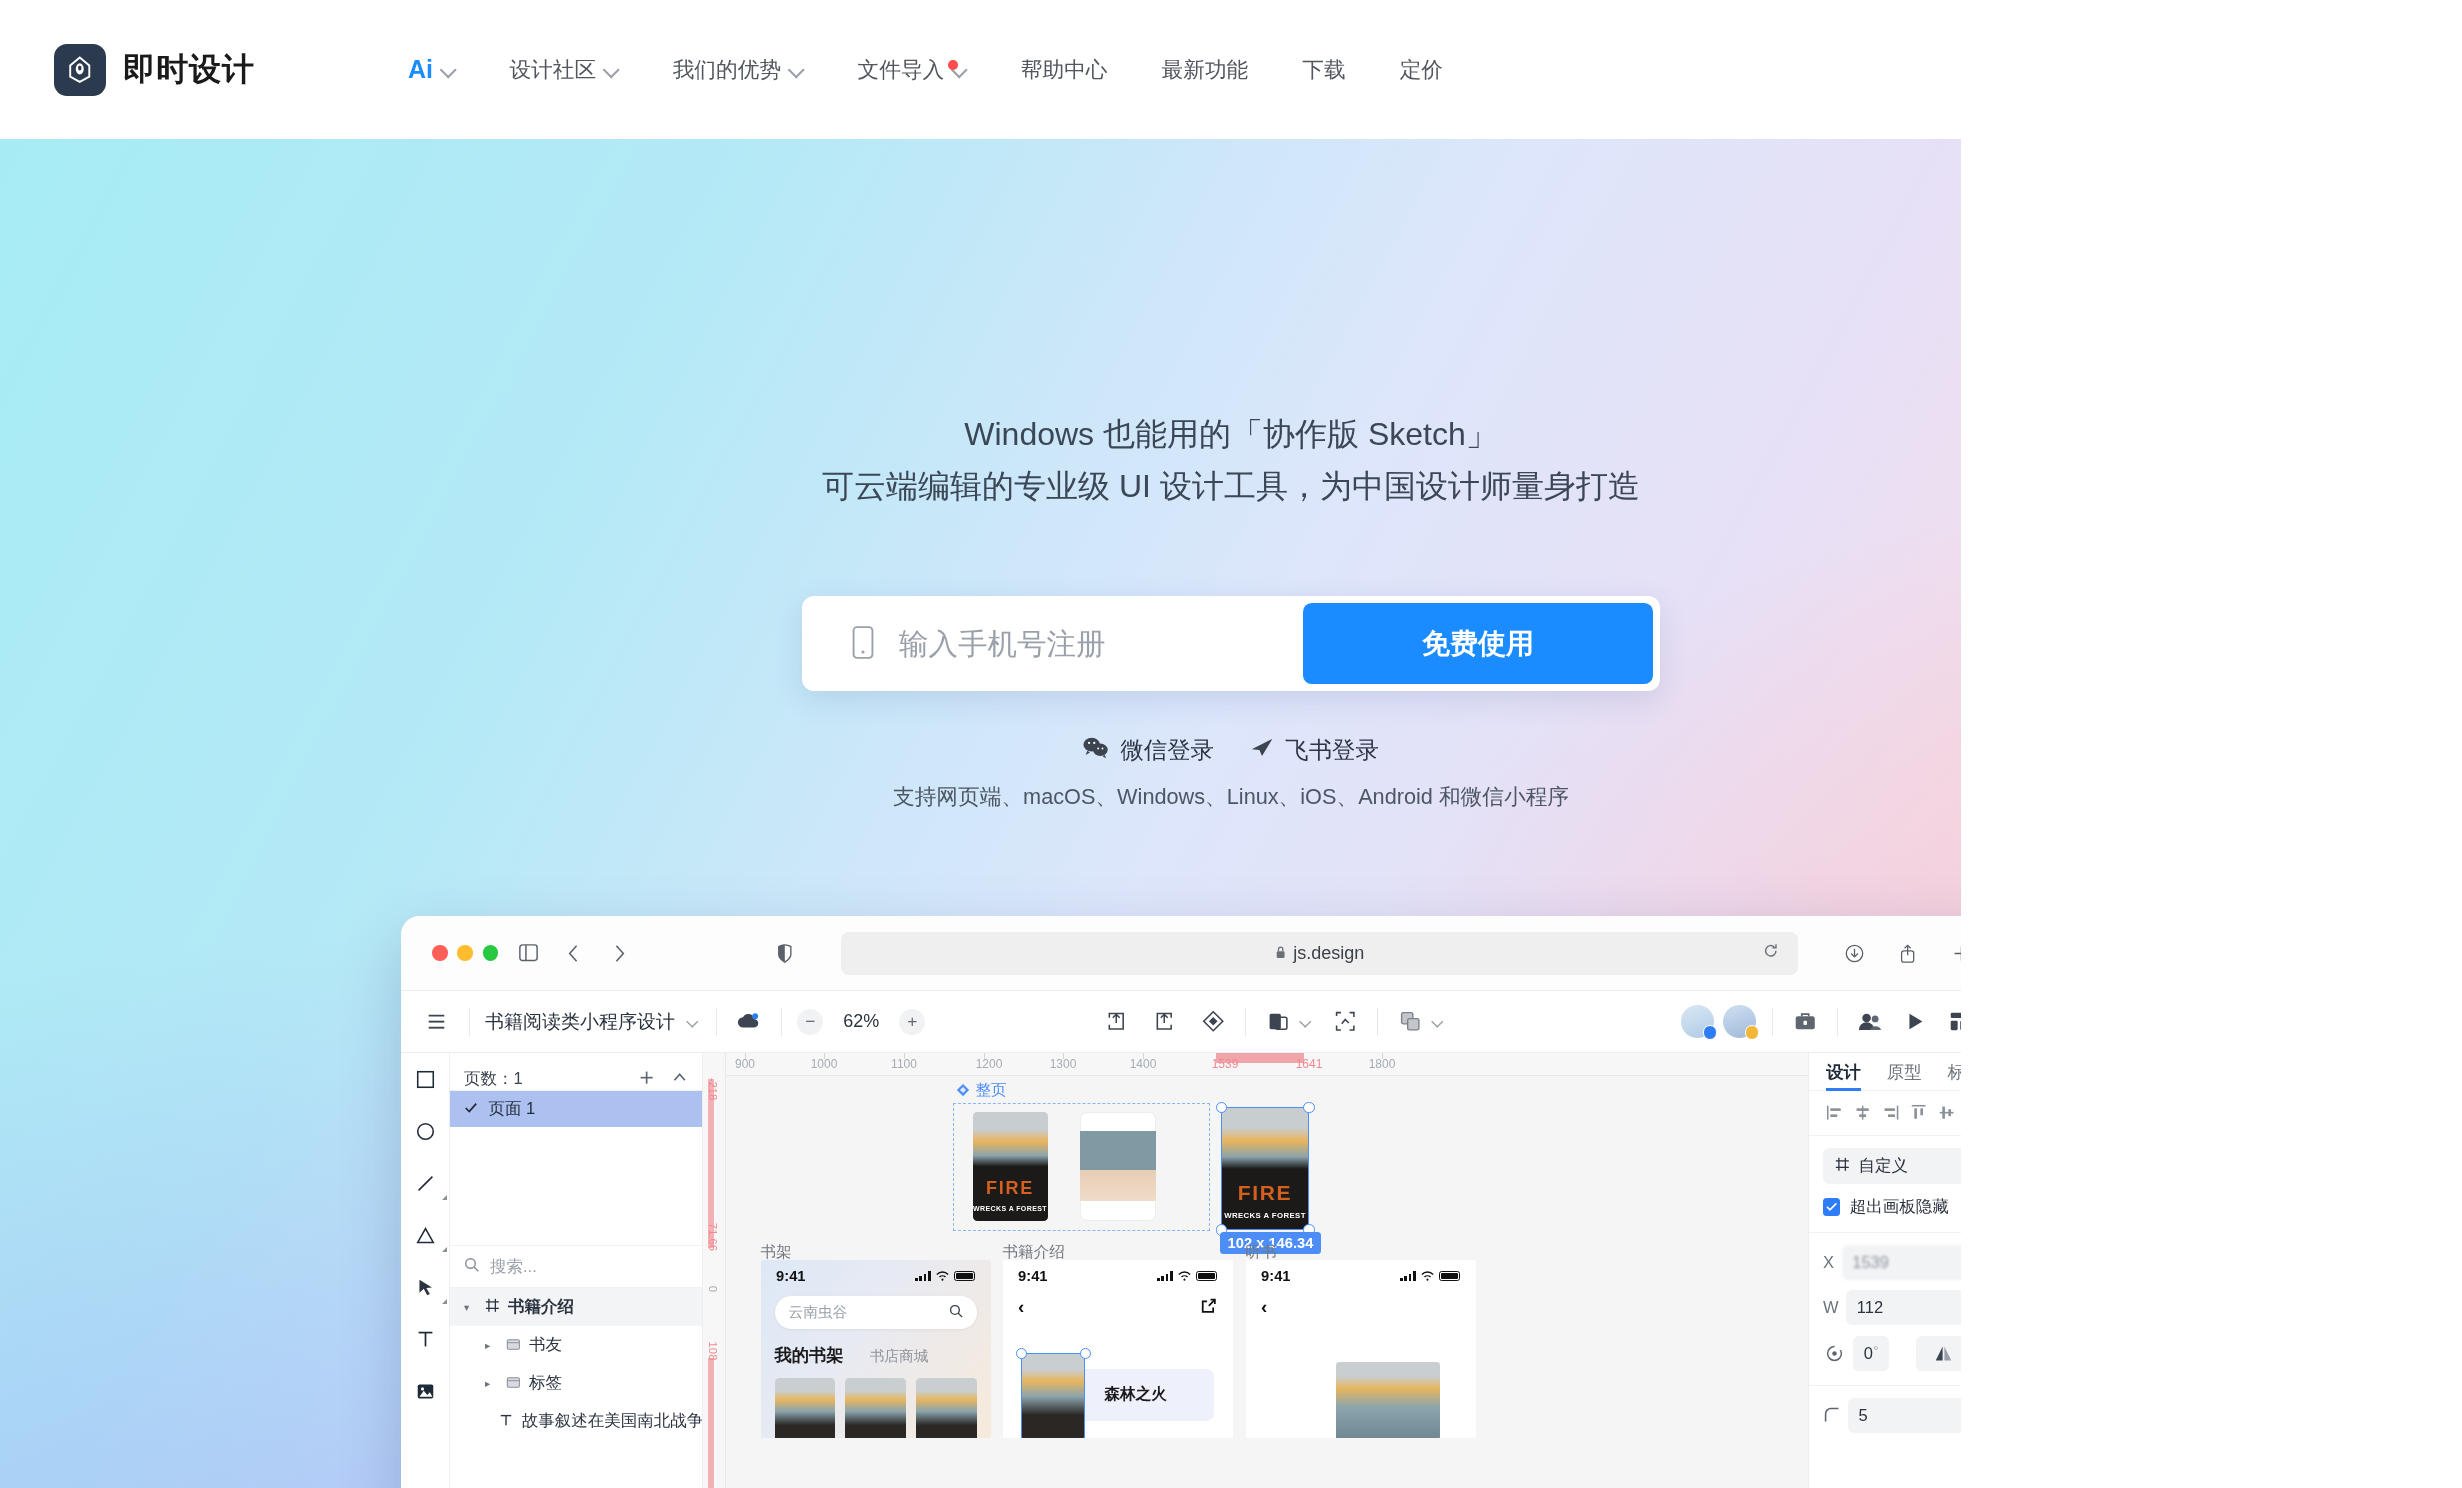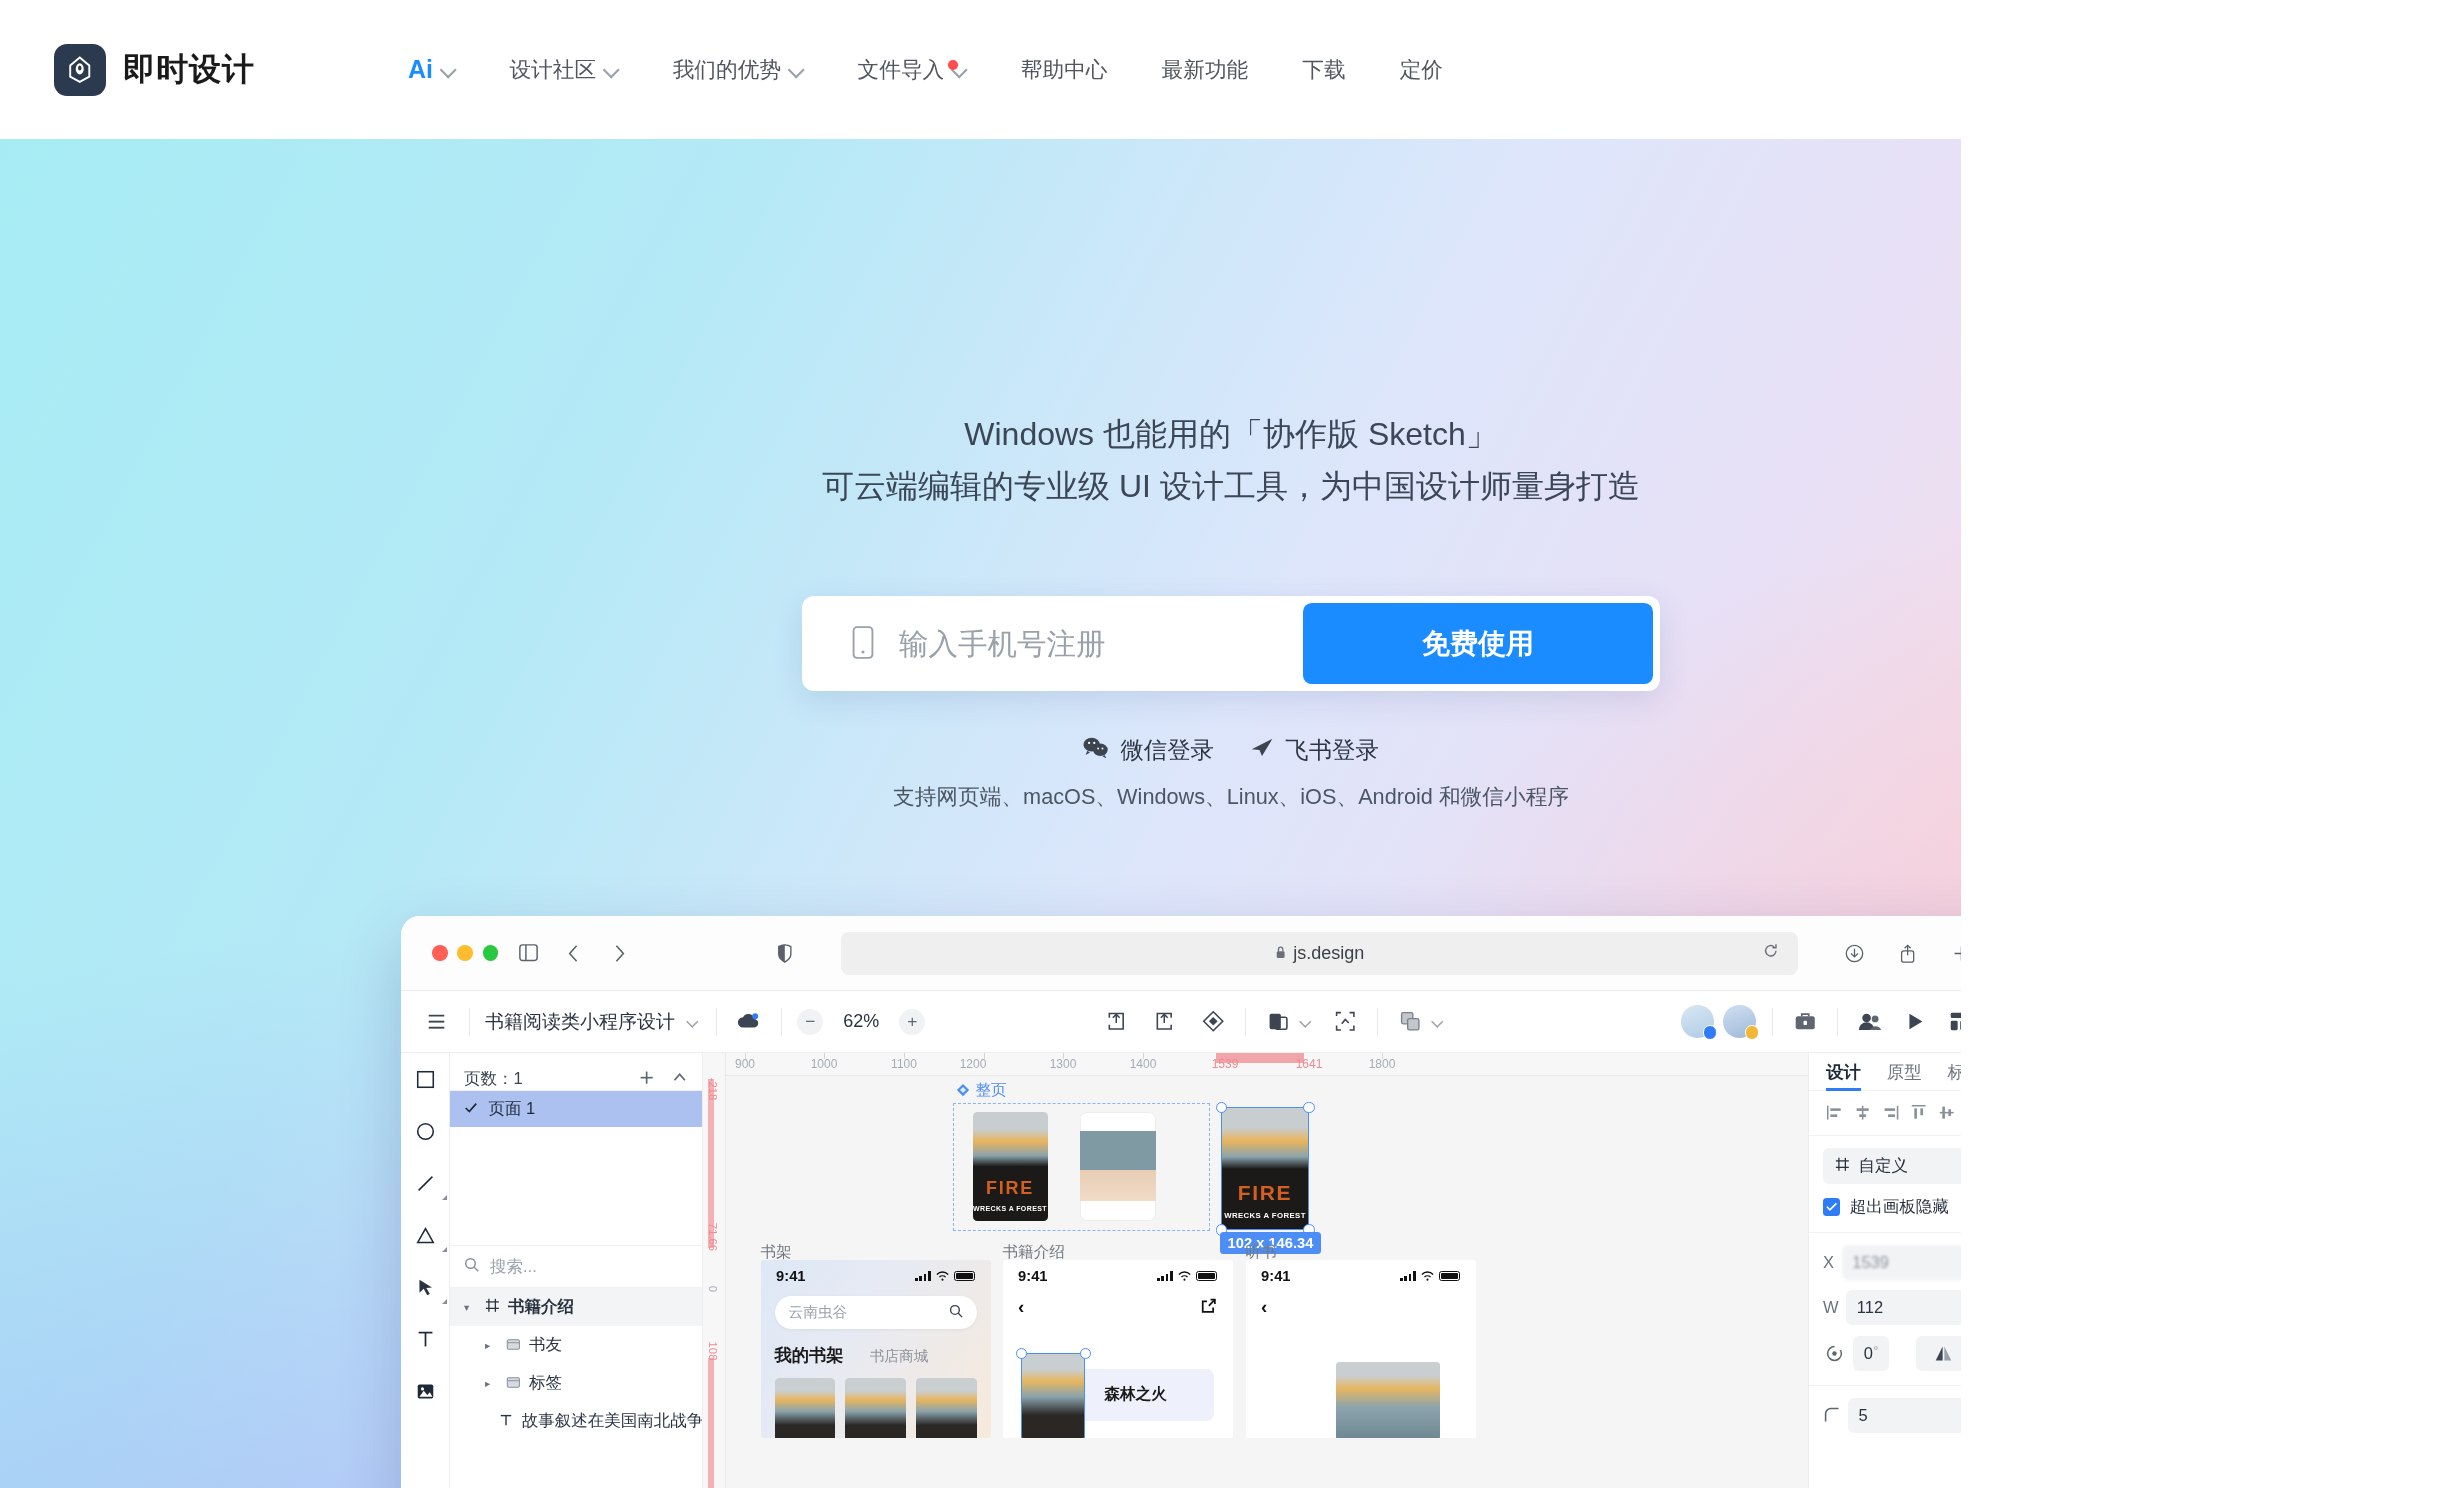--- a/index.html
+++ b/index.html
@@ -751,21 +751,21 @@
         <div class="canvas">
 
           <div class="ruler-h">
             <span class="rtick-mark" style="left:42px"></span>
             <span class="rtick" style="left:42px">900</span>
             <span class="rtick-mark" style="left:121px"></span>
             <span class="rtick" style="left:121px">1000</span>
             <span class="rtick-mark" style="left:201px"></span>
             <span class="rtick" style="left:201px">1100</span>
             <span class="rtick-mark" style="left:281px"></span>
-            <span class="rtick" style="left:270px">1200</span>
+            <span class="rtick" style="left:286px">1200</span>
             <span class="rtick-mark" style="left:360px"></span>
             <span class="rtick" style="left:360px">1300</span>
             <span class="rtick-mark" style="left:440px"></span>
             <span class="rtick" style="left:440px">1400</span>
             <span class="rhot-band" style="left:513px; width:88px"></span>
             <span class="rtick hot" style="left:522px">1539</span>
             <span class="rtick hot" style="left:606px">1641</span>
             <span class="rtick-mark" style="left:679px"></span>
             <span class="rtick" style="left:679px">1800</span>
           </div>

